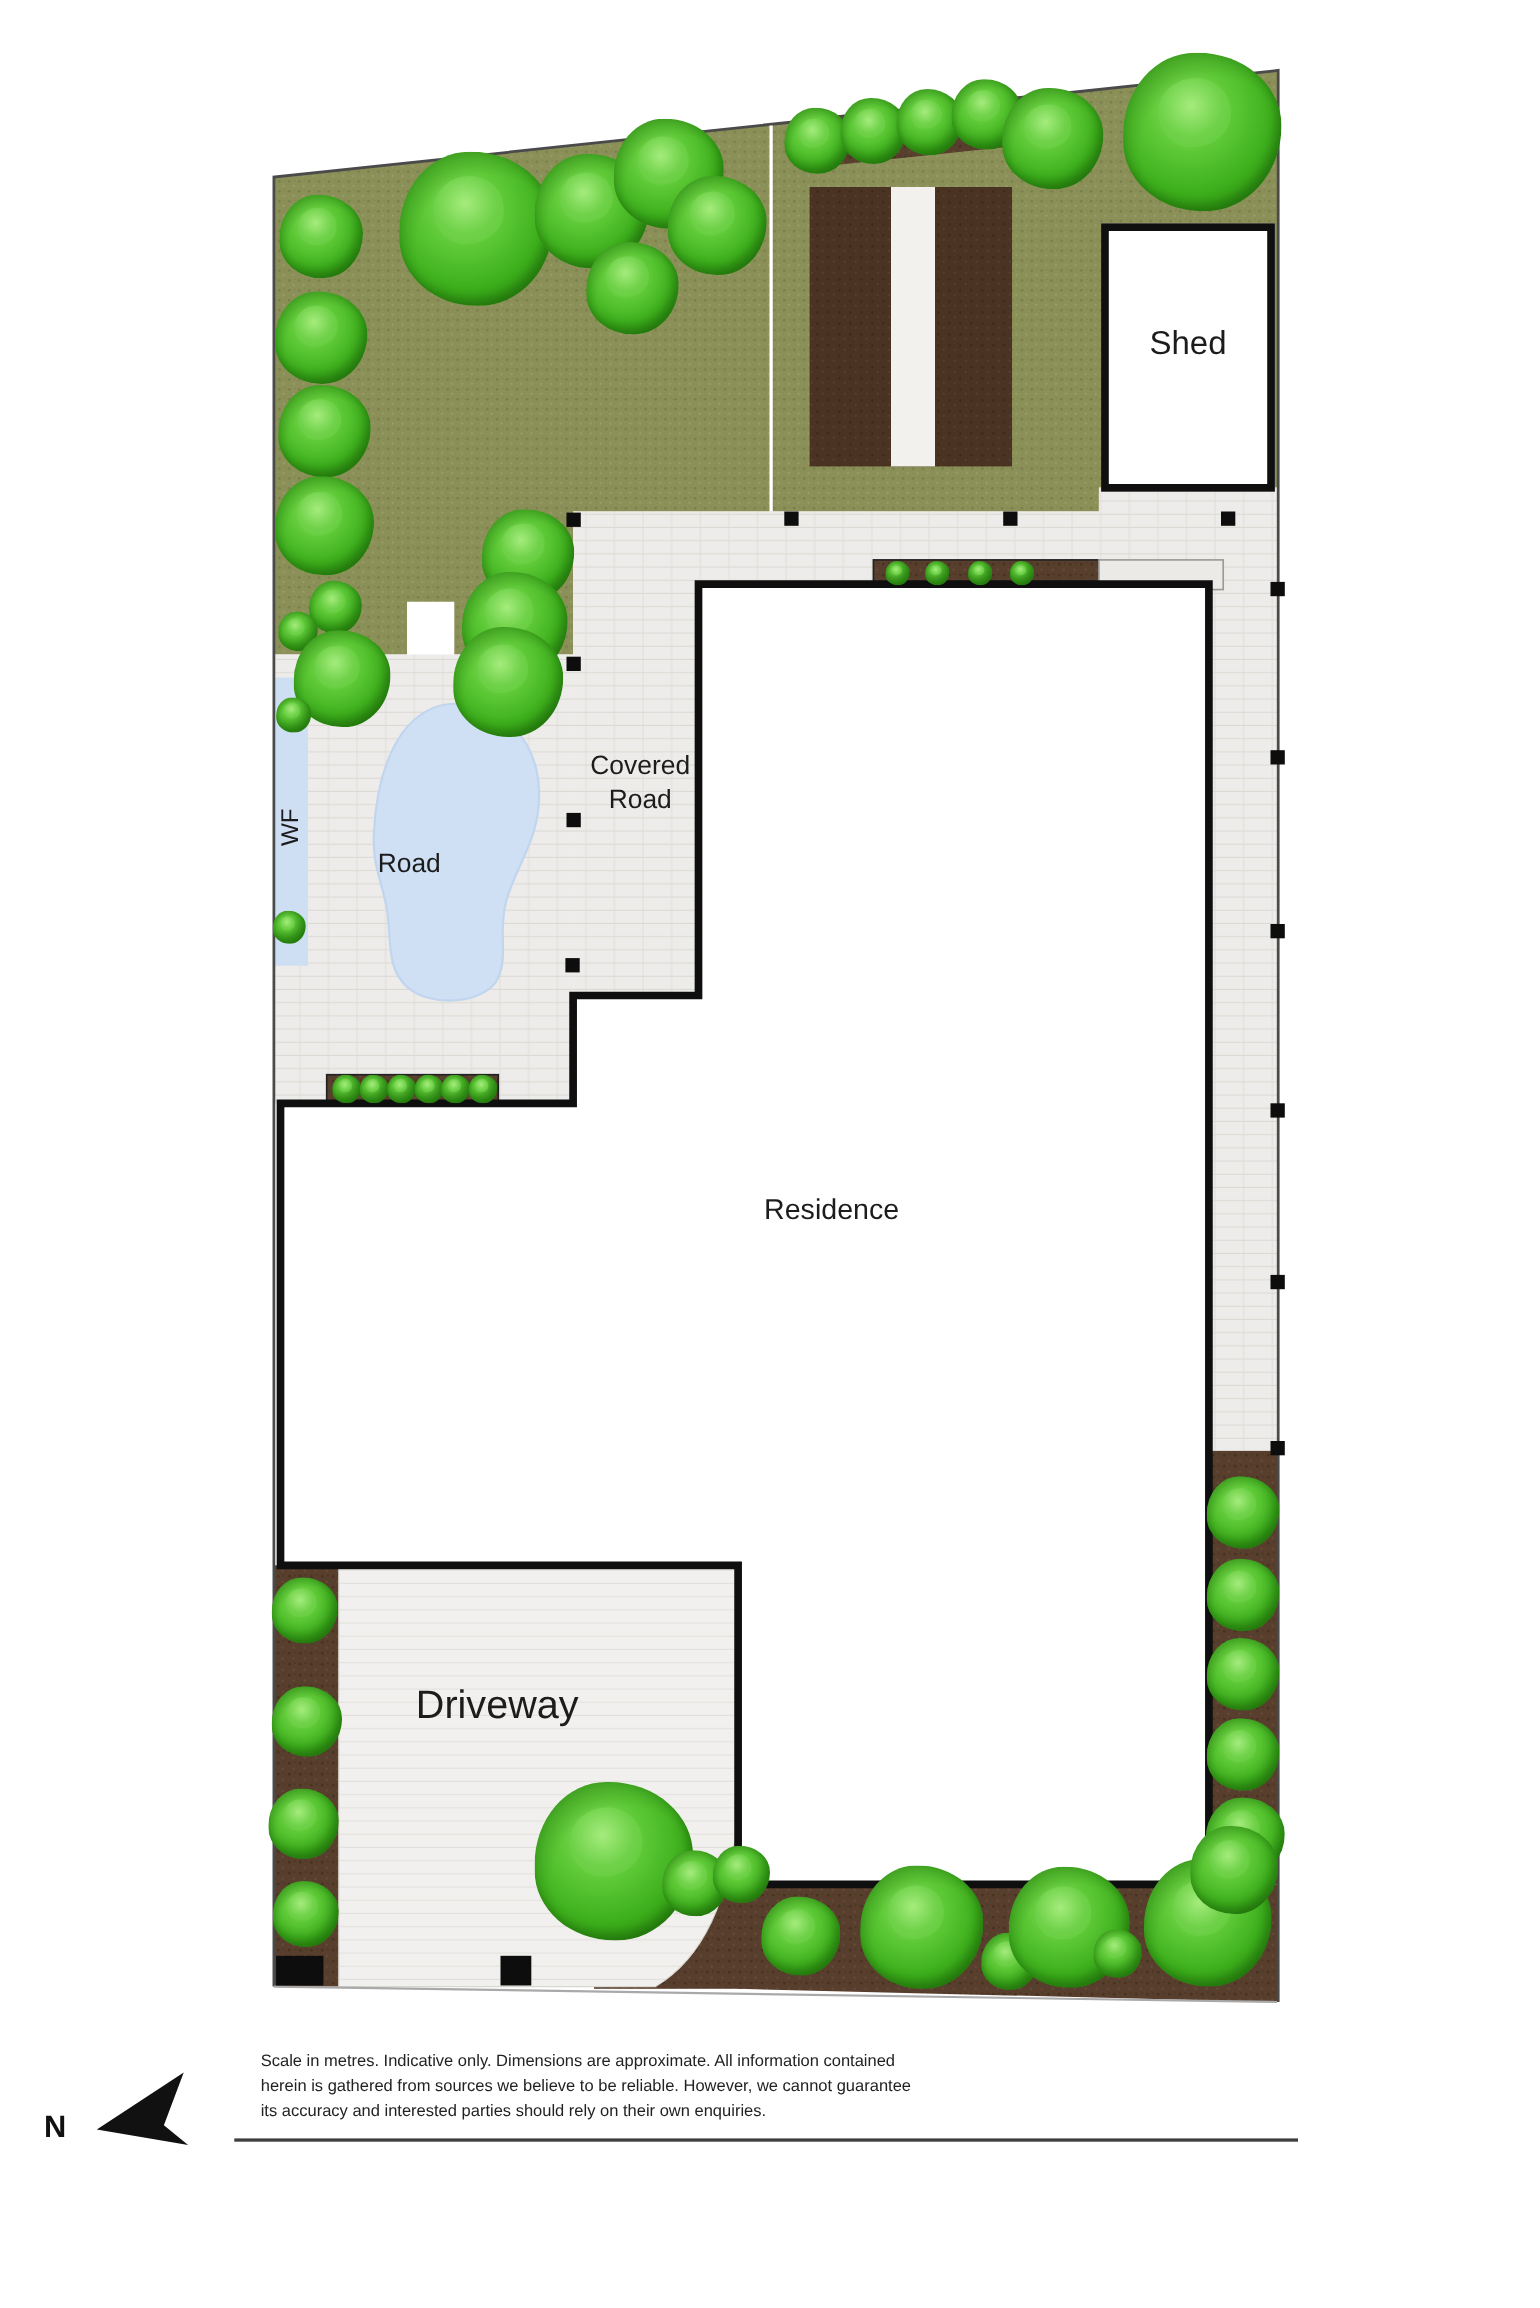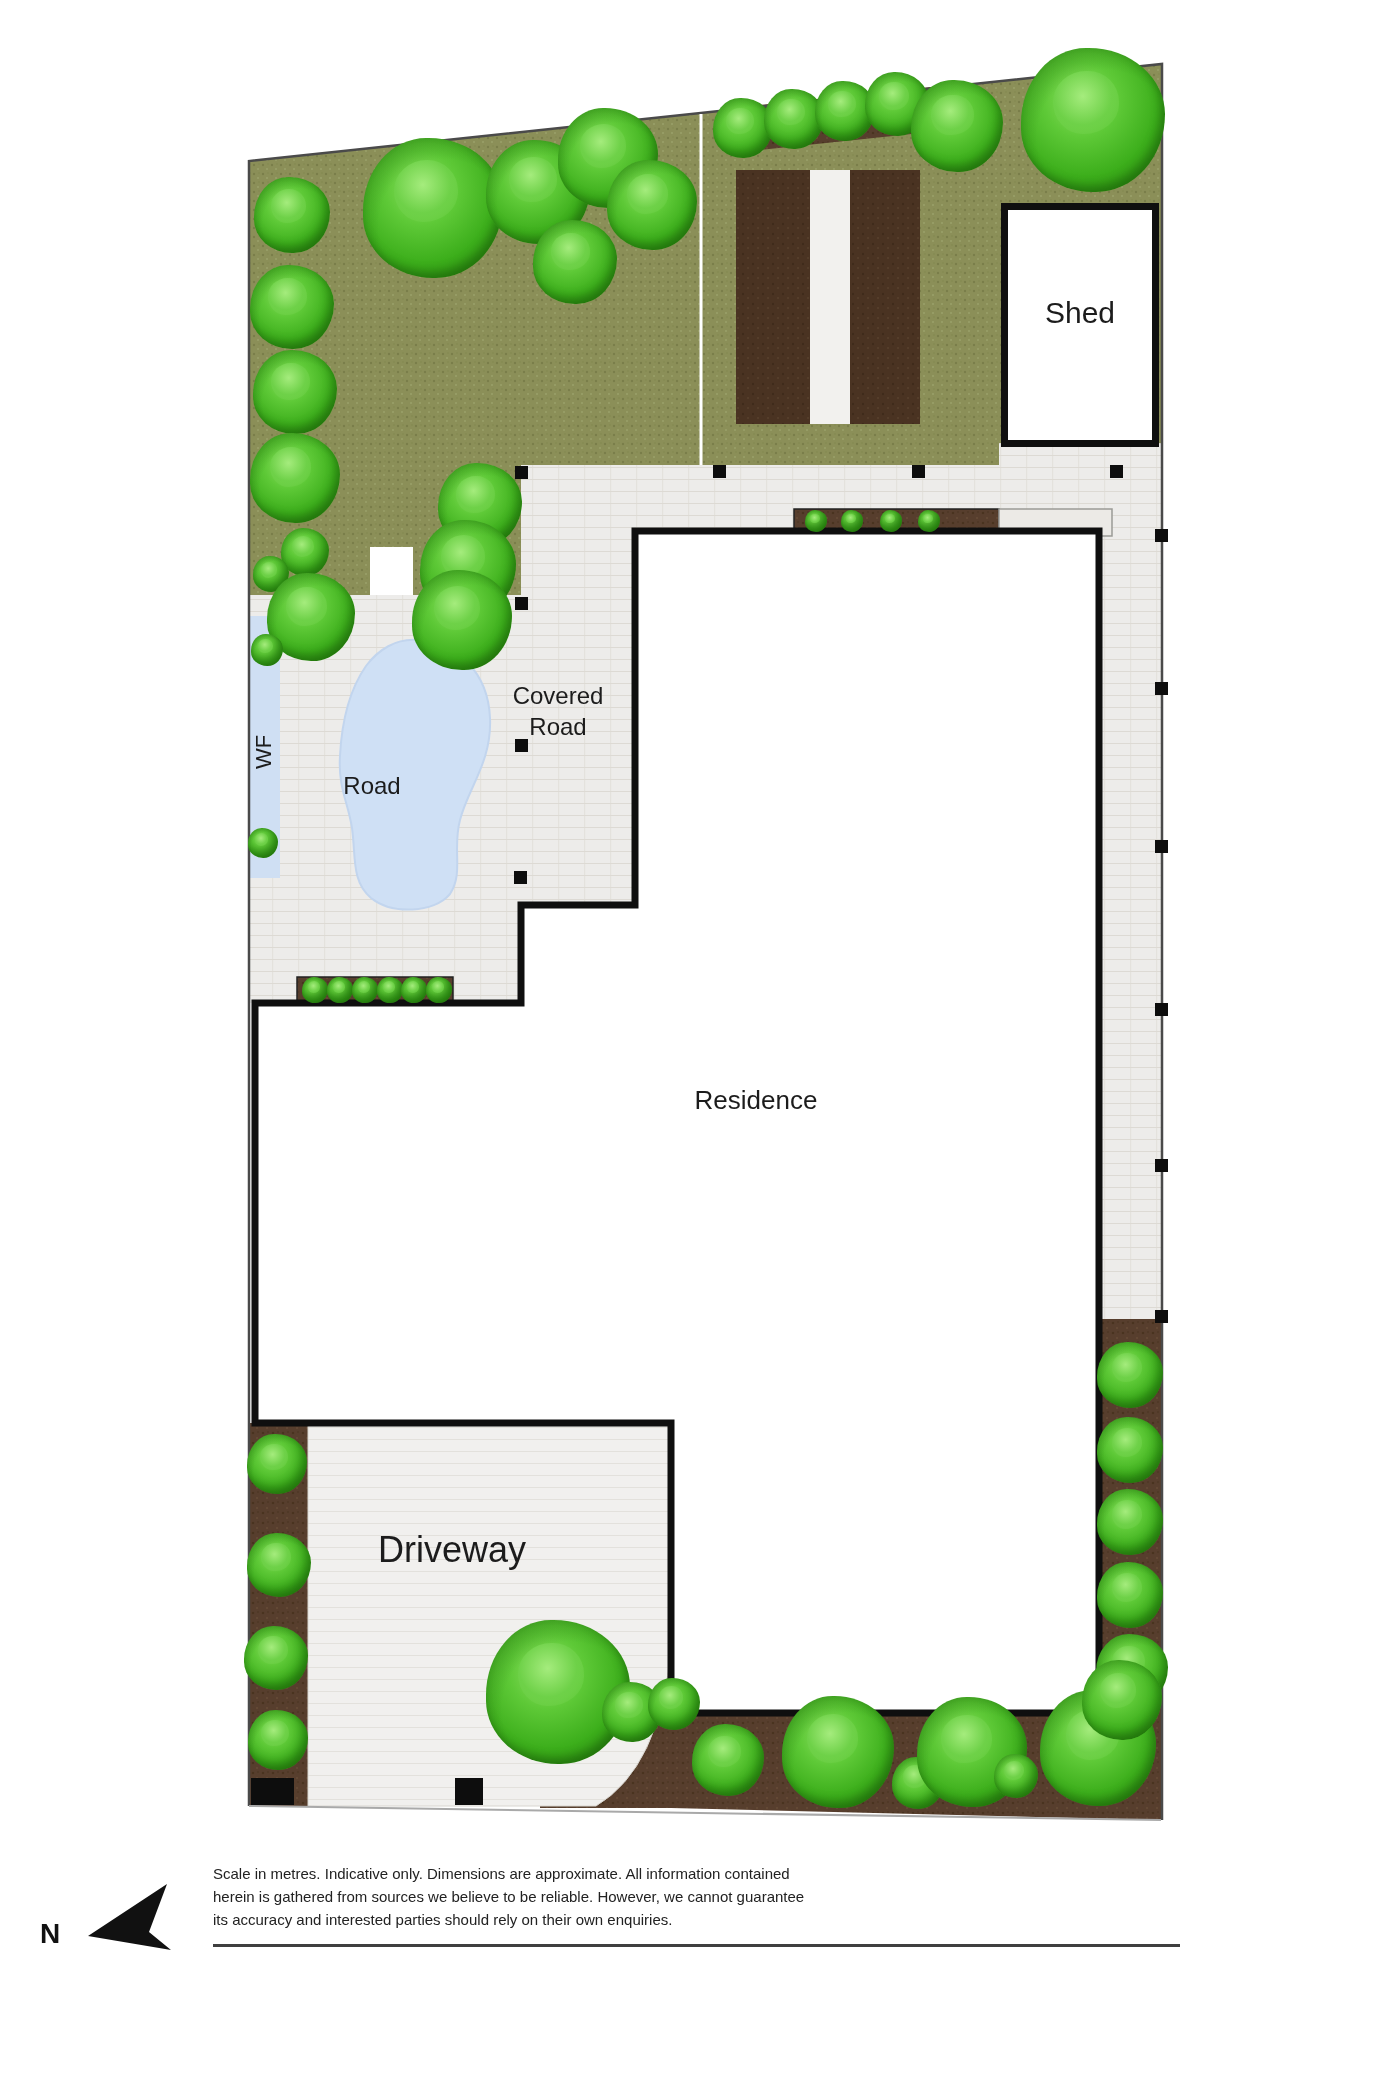--- a/index.html
+++ b/index.html
@@ -17,21 +17,21 @@
     background:
       radial-gradient(circle at 58% 62%, rgba(20,90,5,0.0) 55%, rgba(22,85,6,.45) 92%),
       radial-gradient(circle at 42% 36%, #8fe063 0%, #5ec937 30%, #3cae1b 62%, #2d9110 85%, #277f0e 100%);
     box-shadow: inset -4px -6px 10px rgba(15,70,4,.45);}
   .tree:before{content:"";position:absolute;left:22%;top:16%;width:46%;height:44%;
     border-radius:52% 48% 55% 45%/50% 50% 48% 52%;
     background:radial-gradient(circle at 45% 40%, #a5ec7d 0%, #6ed148 55%, rgba(110,209,72,0) 100%);}
   .post{position:absolute;background:#0d0d0d;}
   .shed{position:absolute;background:#fff;border:7px solid #0f0f0f;box-sizing:border-box;}
   #title{position:absolute;font-size:52px;color:#111;transform:translateX(-50%);white-space:nowrap;}
-  #disclaimer{position:absolute;font-size:15px;color:#222;line-height:23px;}
+  #disclaimer{position:absolute;font-size:15px;color:#222;line-height:23px;margin-left:24px;}
   #rule{position:absolute;background:#3f3f3f;}
   #north-label{position:absolute;font-size:28px;font-weight:bold;color:#111;}
 </style>
 </head>
 <body>
 
 <div id="canvas">
 
   <svg id="ground" width="1400" height="2098" viewBox="0 0 1400 2098">
     <defs>
@@ -170,21 +170,21 @@
       <div class="post" style="left: 1109.5px; top: 464.5px; height: 13px; width: 13px;"></div>
       <div class="post" style="left: 1154.5px; top: 528.5px; height: 13px; width: 13px;"></div>
       <div class="post" style="left: 1154.5px; top: 681.5px; height: 13px; width: 13px;"></div>
       <div class="post" style="left: 1154.5px; top: 839.5px; height: 13px; width: 13px;"></div>
       <div class="post" style="left: 1154.5px; top: 1002.5px; height: 13px; width: 13px;"></div>
       <div class="post" style="left: 1154.5px; top: 1158.5px; height: 13px; width: 13px;"></div>
       <div class="post" style="left: 1154.5px; top: 1309.5px; height: 13px; width: 13px;"></div>
     </div>
 
   <div class="label lbl-shed" style="left:1080px;top:313px;">Shed</div>
-  <div class="label lbl-patio" style="left:558px;top:712px;">
+  <div class="label lbl-patio" style="left:582px;top:712px;">
     <div>Covered</div>
     <div>Road</div>
   </div>
   <div class="label lbl-pool" style="left:372px;top:786px;">Road</div>
   <div class="label lbl-wf" style="left:264px;top:752px;">WF</div>
   <div class="label lbl-residence" style="left:756px;top:1100px;">Residence</div>
   <div class="label lbl-driveway" style="left:452px;top:1550px;">Driveway</div>
 
   <svg width="200" height="110" viewBox="0 0 200 110" style="position:absolute;left:0px;top:1860px;">
     <polygon points="88,76 167,24 149,72 171,90" fill="#111"></polygon>

